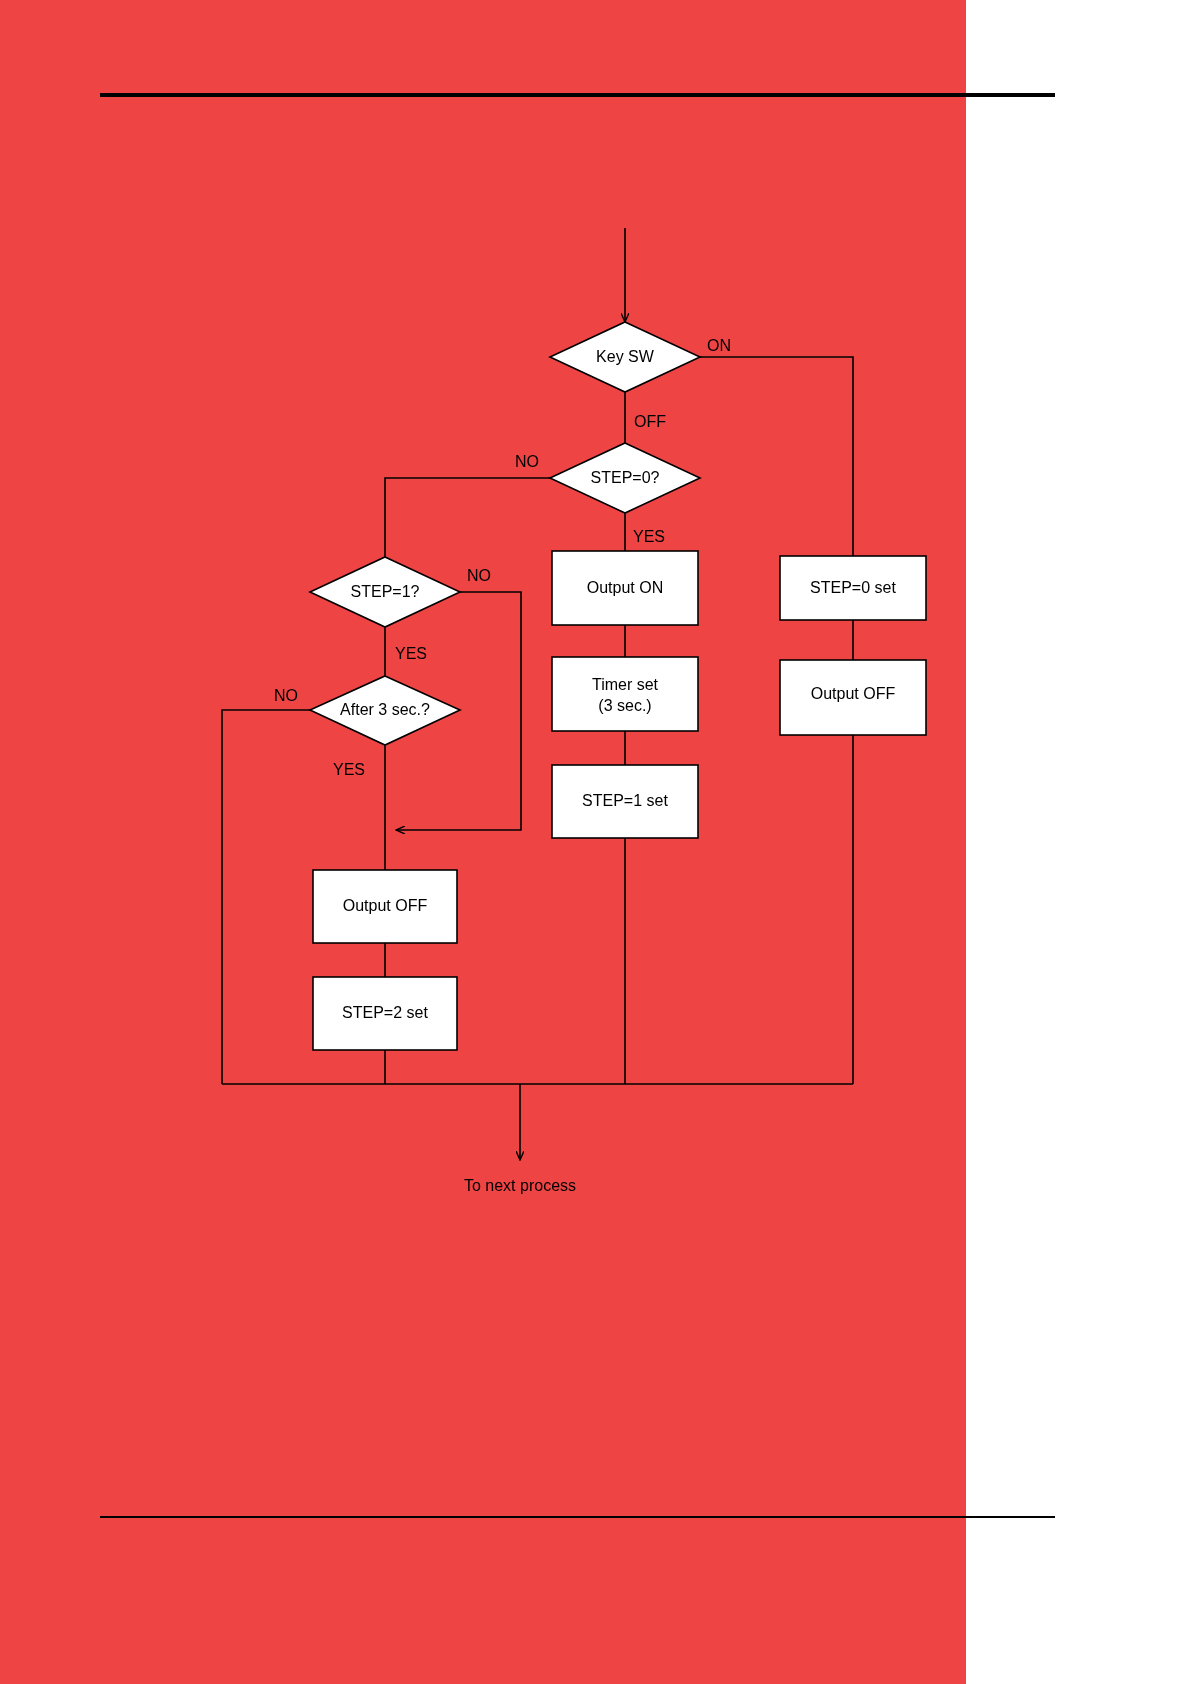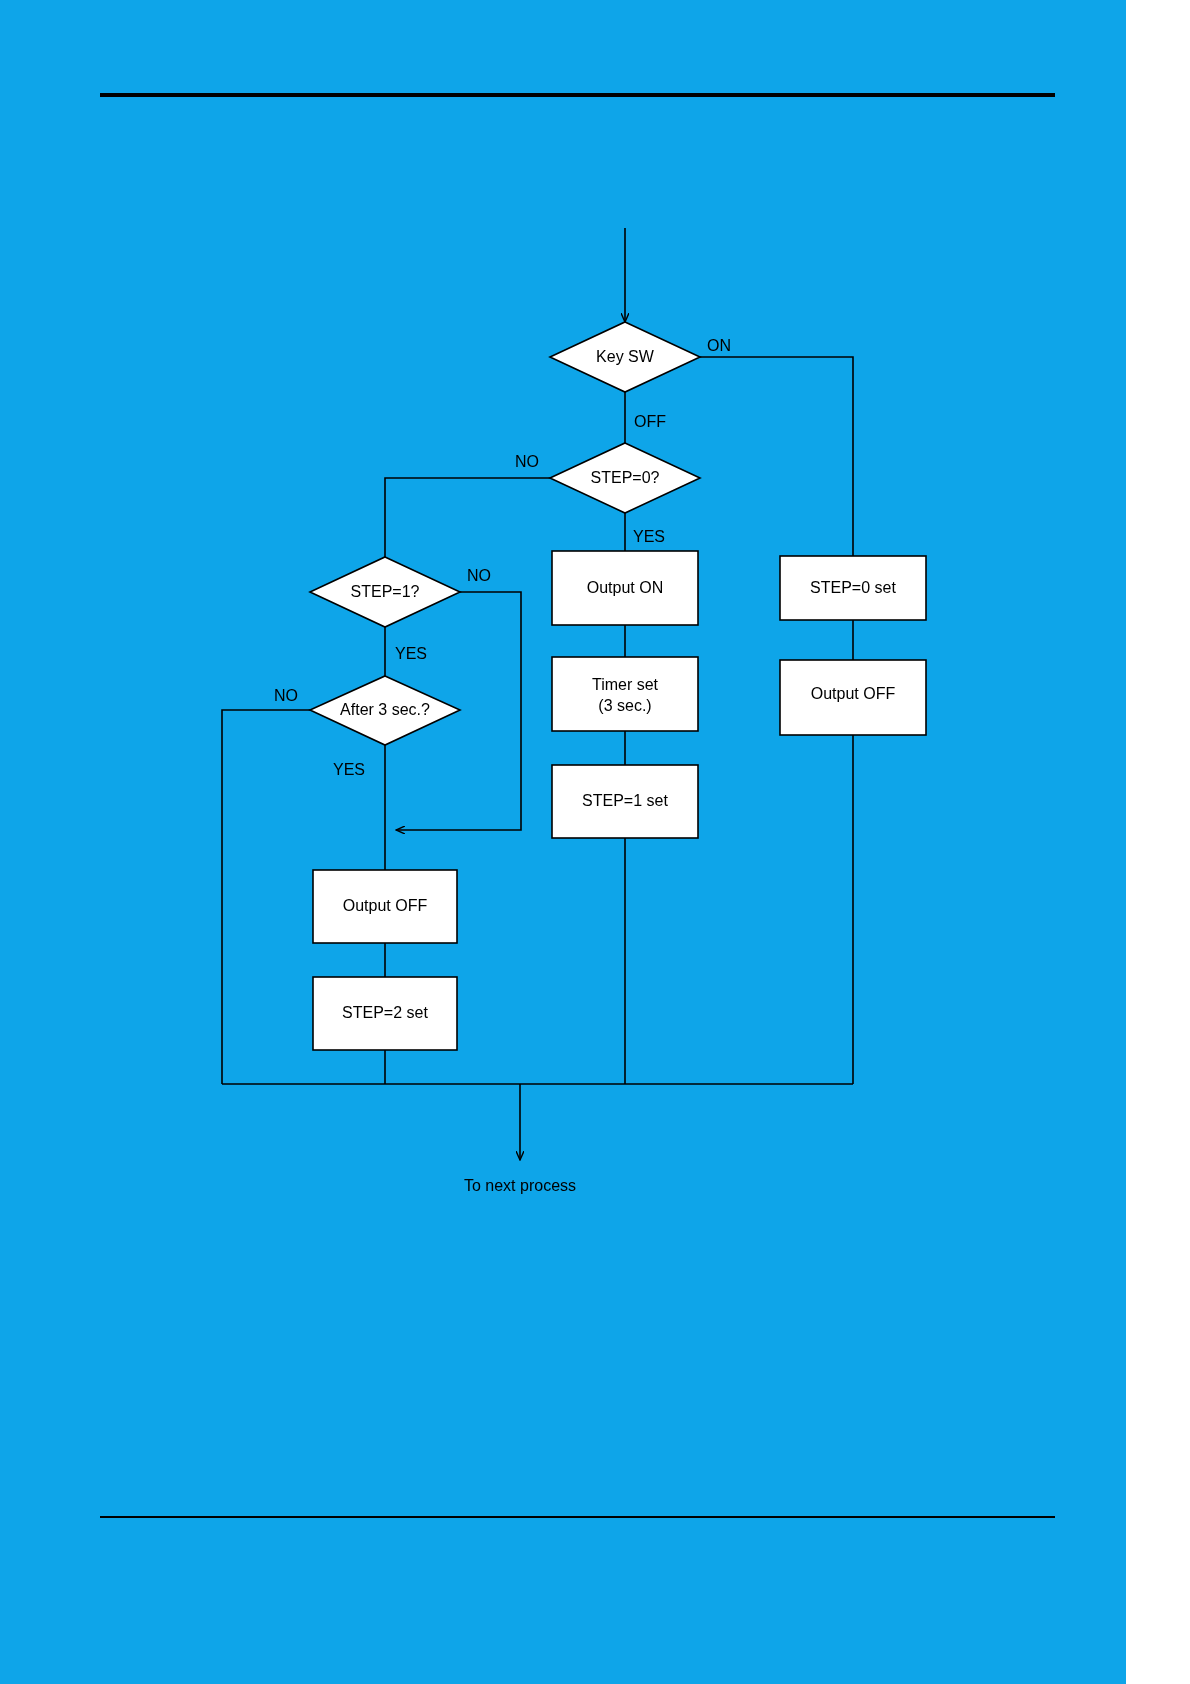--- a/index.html
+++ b/index.html
@@ -11,23 +11,23 @@
   body {
     width: 1190px;
     height: 1684px;
     position: relative;
     font-family: "Liberation Sans", sans-serif;
     overflow: hidden;
   }
   .page {
     position: absolute;
     inset: 0;
-    width: 1126px;
+    width: 966px;
     height: 1684px;
-    background: #0ea5e9;
+    background: #ef4444;
   }
   .rule {
     position: absolute;
     background: #000000;
   }
   #top-rule {
     left: 100px;
     top: 93px;
     width: 955px;
     height: 4px;

